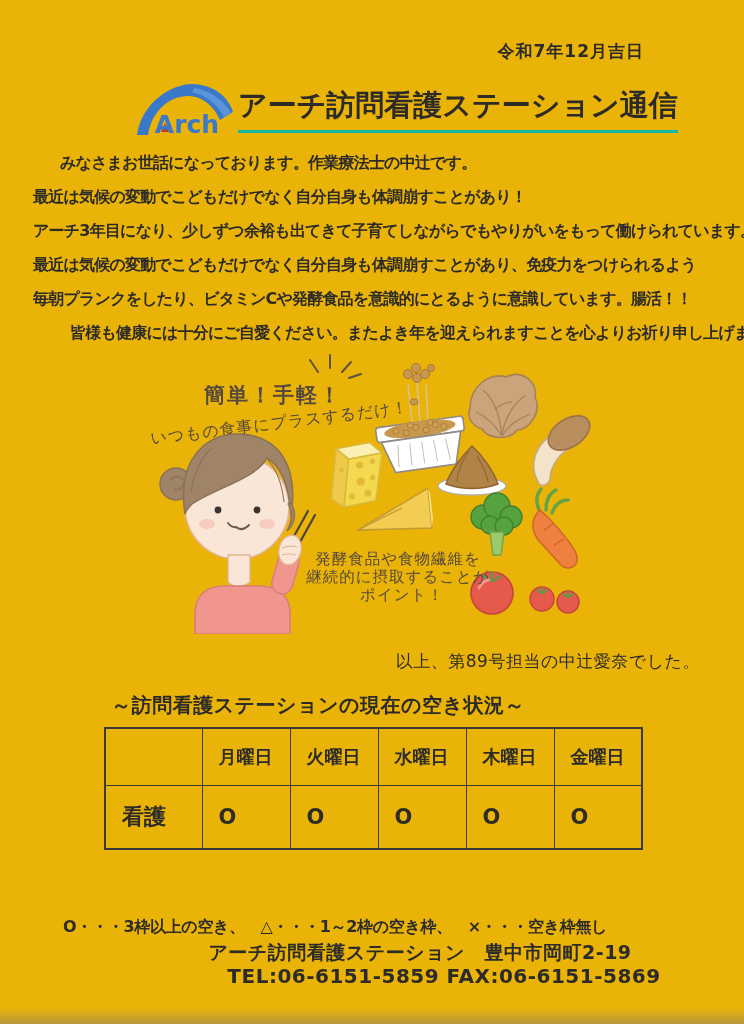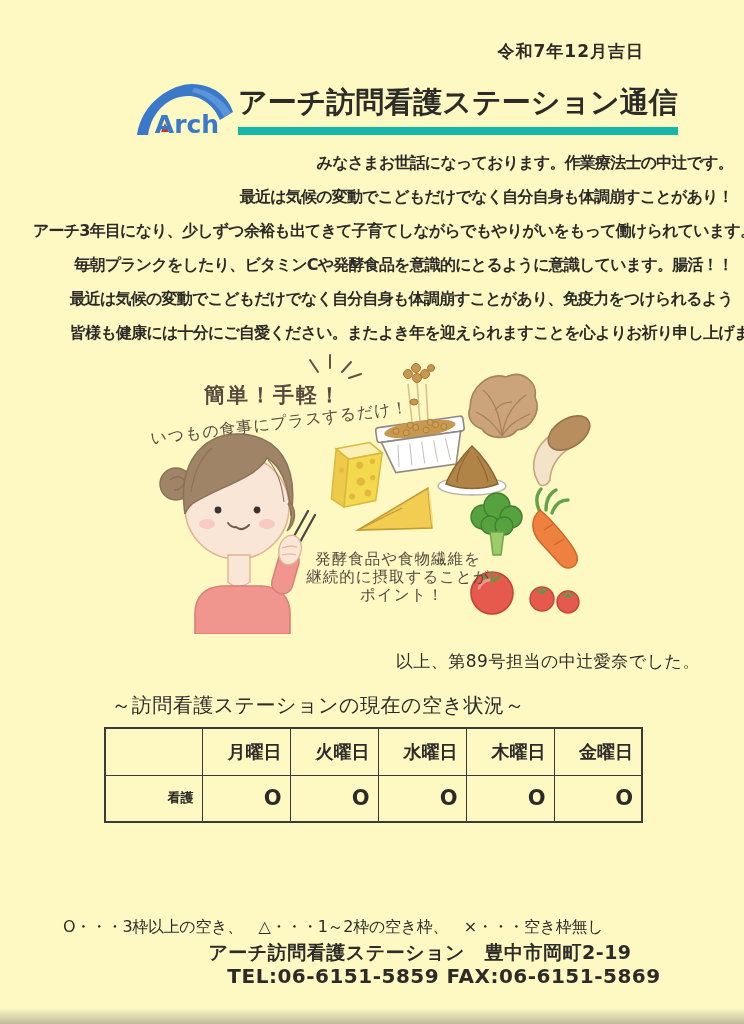--- a/index.html
+++ b/index.html
@@ -1,63 +1,63 @@
 <!DOCTYPE html>
 <html><head>
 <meta charset="utf-8">
 <style>
   * { box-sizing: border-box; }
   html,body { margin:0; padding:0; background:#e8e6e2; }
   .page {
     position:relative; width:744px; height:1024px; margin:0 auto;
-    background:#fef9c3; overflow:hidden;
+    background:#eab308; overflow:hidden;
     font-family:"DejaVu Sans","Liberation Sans",sans-serif;
     color:#2d2b28;
   }
   .issue-date {
     position:absolute; top:40px; right:100px;
     font-size:17px; font-weight:700; letter-spacing:1px;
   }
   .header { position:absolute; top:80px; left:134px; display:flex; align-items:center; }
   .logo-svg { width:102px; height:60px; margin-right:2px; margin-bottom:-2px; flex:none; }
   .page-title {
     font-size:29px; font-weight:700; letter-spacing:0px; white-space:nowrap;
-    border-bottom:8px solid #14b8a6; padding-bottom:4px;
+    border-bottom:3px solid #14b8a6; padding-bottom:4px;
   }
   .body-text { position:absolute; top:146px; left:33px; width:700px; }
   .body-text p {
     margin:0; font-size:16px; font-weight:700; line-height:34px;
-    letter-spacing:-0.8px; white-space:nowrap;text-align:right;
+    letter-spacing:-0.8px; white-space:nowrap;
   }
   .body-text p.indent-1 { text-indent:27px; }
   .body-text p.indent-2 { text-indent:37px; }
   .illustration { position:absolute; top:352px; left:140px; width:480px; height:282px; }
   .credit {
     position:absolute; top:650px; right:44px;
     font-size:17px; font-weight:400; letter-spacing:0.5px;
   }
   .avail-heading {
     position:absolute; top:692px; left:0; width:636px; text-align:center;
-    font-size:20px; font-weight:400; letter-spacing:0.5px;
+    font-size:20px; font-weight:700; letter-spacing:0.5px;
   }
   table.avail {
     position:absolute; top:727px; left:104px;
     border-collapse:collapse; table-layout:fixed; width:537px;
   }
   table.avail th, table.avail td {
-    border:1.5px solid #3a3a3a; height:47px; text-align:right; vertical-align:middle;
-    padding:8px;
+    border:1.5px solid #3a3a3a; height:47px; text-align:left; vertical-align:middle;
+    padding:16px;
   }
   table.avail { border:2.5px solid #3a3a3a; }
   th.day { font-size:18px; font-weight:700; letter-spacing:0px; }
-  td.rowlabel { font-size:13px; font-weight:700; letter-spacing:0px;margin-left:37px; }
+  td.rowlabel { font-size:22px; font-weight:700; letter-spacing:0px;margin-left:37px; }
   td.mark { font-size:21px; font-weight:700; }
   .legend {
     position:absolute; top:917px; left:63px;
-    font-size:16px; font-weight:400; letter-spacing:-0.3px; white-space:nowrap;
+    font-size:16px; font-weight:700; letter-spacing:-0.3px; white-space:nowrap;
   }
   .org-line {
     position:absolute; top:940px; left:0; width:744px; text-align:center;
     font-size:19px; font-weight:700; letter-spacing:0.5px; transform:translateX(48px);
   }
   .tel-line {
     position:absolute; top:964px; left:0; width:744px; text-align:center;
     font-size:20px; font-weight:700; letter-spacing:0.5px; transform:translateX(72px);
   }
   .bottom-shadow {
@@ -81,22 +81,22 @@
       <polygon points="27,52 31,43 35,52" fill="#c0392b"></polygon>
       <text x="53" y="53" text-anchor="middle" font-size="25" font-weight="bold" fill="#3a78c9">Arch</text>
     </svg>
     <div class="page-title">アーチ訪問看護ステーション通信</div>
   </div>
 
   <div class="body-text">
     <p class="indent-1">みなさまお世話になっております。作業療法士の中辻です。</p>
     <p>最近は気候の変動でこどもだけでなく自分自身も体調崩すことがあり！</p>
     <p>アーチ3年目になり、少しずつ余裕も出てきて子育てしながらでもやりがいをもって働けられています。</p>
+    <p>最近は気候の変動でこどもだけでなく自分自身も体調崩すことがあり、免疫力をつけられるよう</p>
     <p>毎朝プランクをしたり、ビタミンCや発酵食品を意識的にとるように意識しています。腸活！！</p>
-    <p>最近は気候の変動でこどもだけでなく自分自身も体調崩すことがあり、免疫力をつけられるよう</p>
     <p class="indent-2">皆様も健康には十分にご自愛ください。またよき年を迎えられますことを心よりお祈り申し上げます</p>
   </div>
 
   <div class="illustration">
     <svg viewBox="0 0 480 282" width="480" height="282">
 
       <g stroke="#5d5246" stroke-width="2" stroke-linecap="round">
         <line x1="178" y1="20" x2="170" y2="8"></line>
         <line x1="190" y1="16" x2="190" y2="3"></line>
         <line x1="202" y1="20" x2="211" y2="10"></line>

